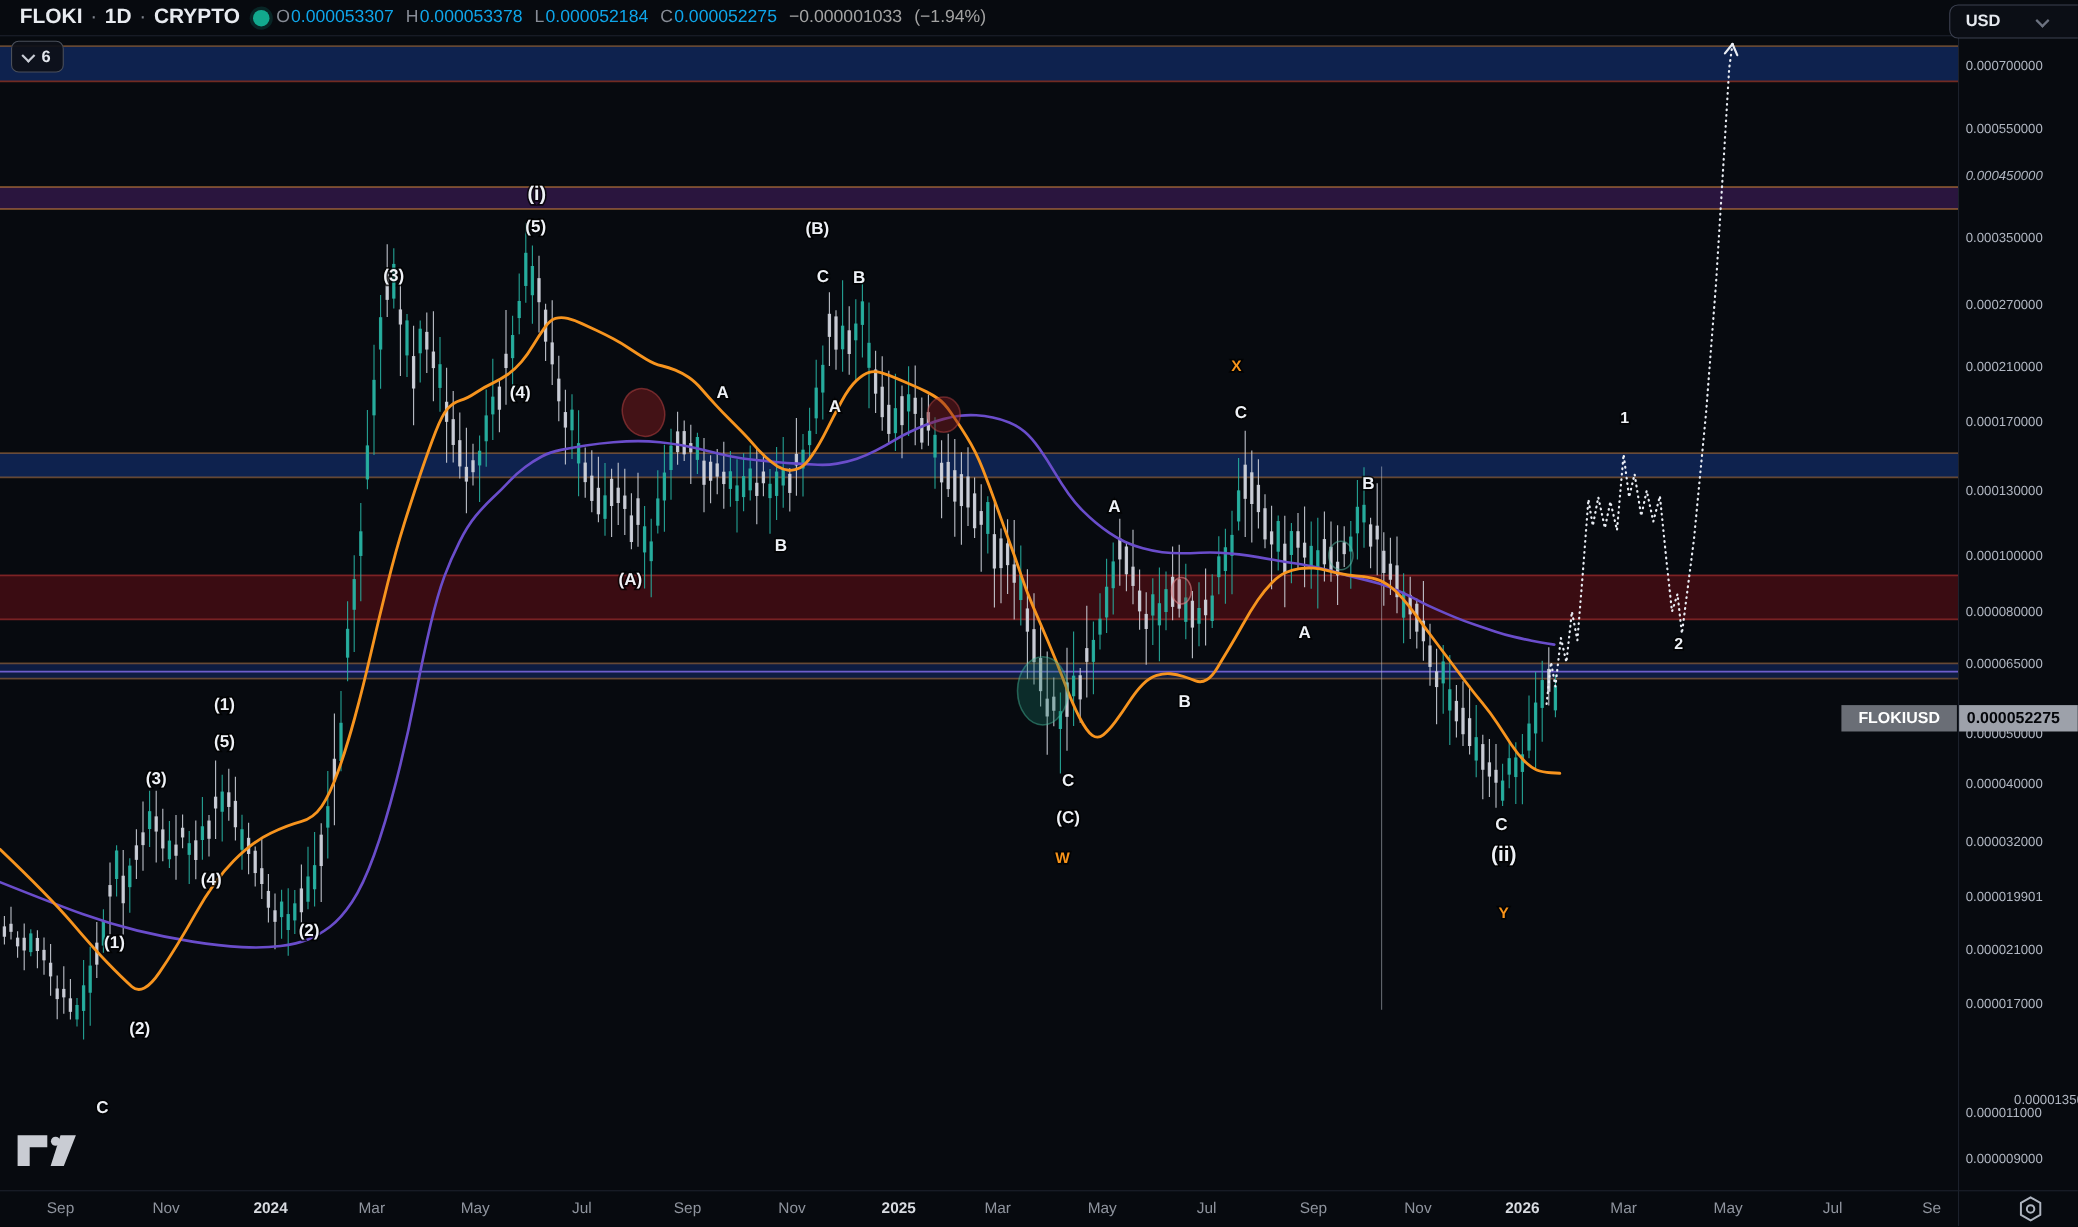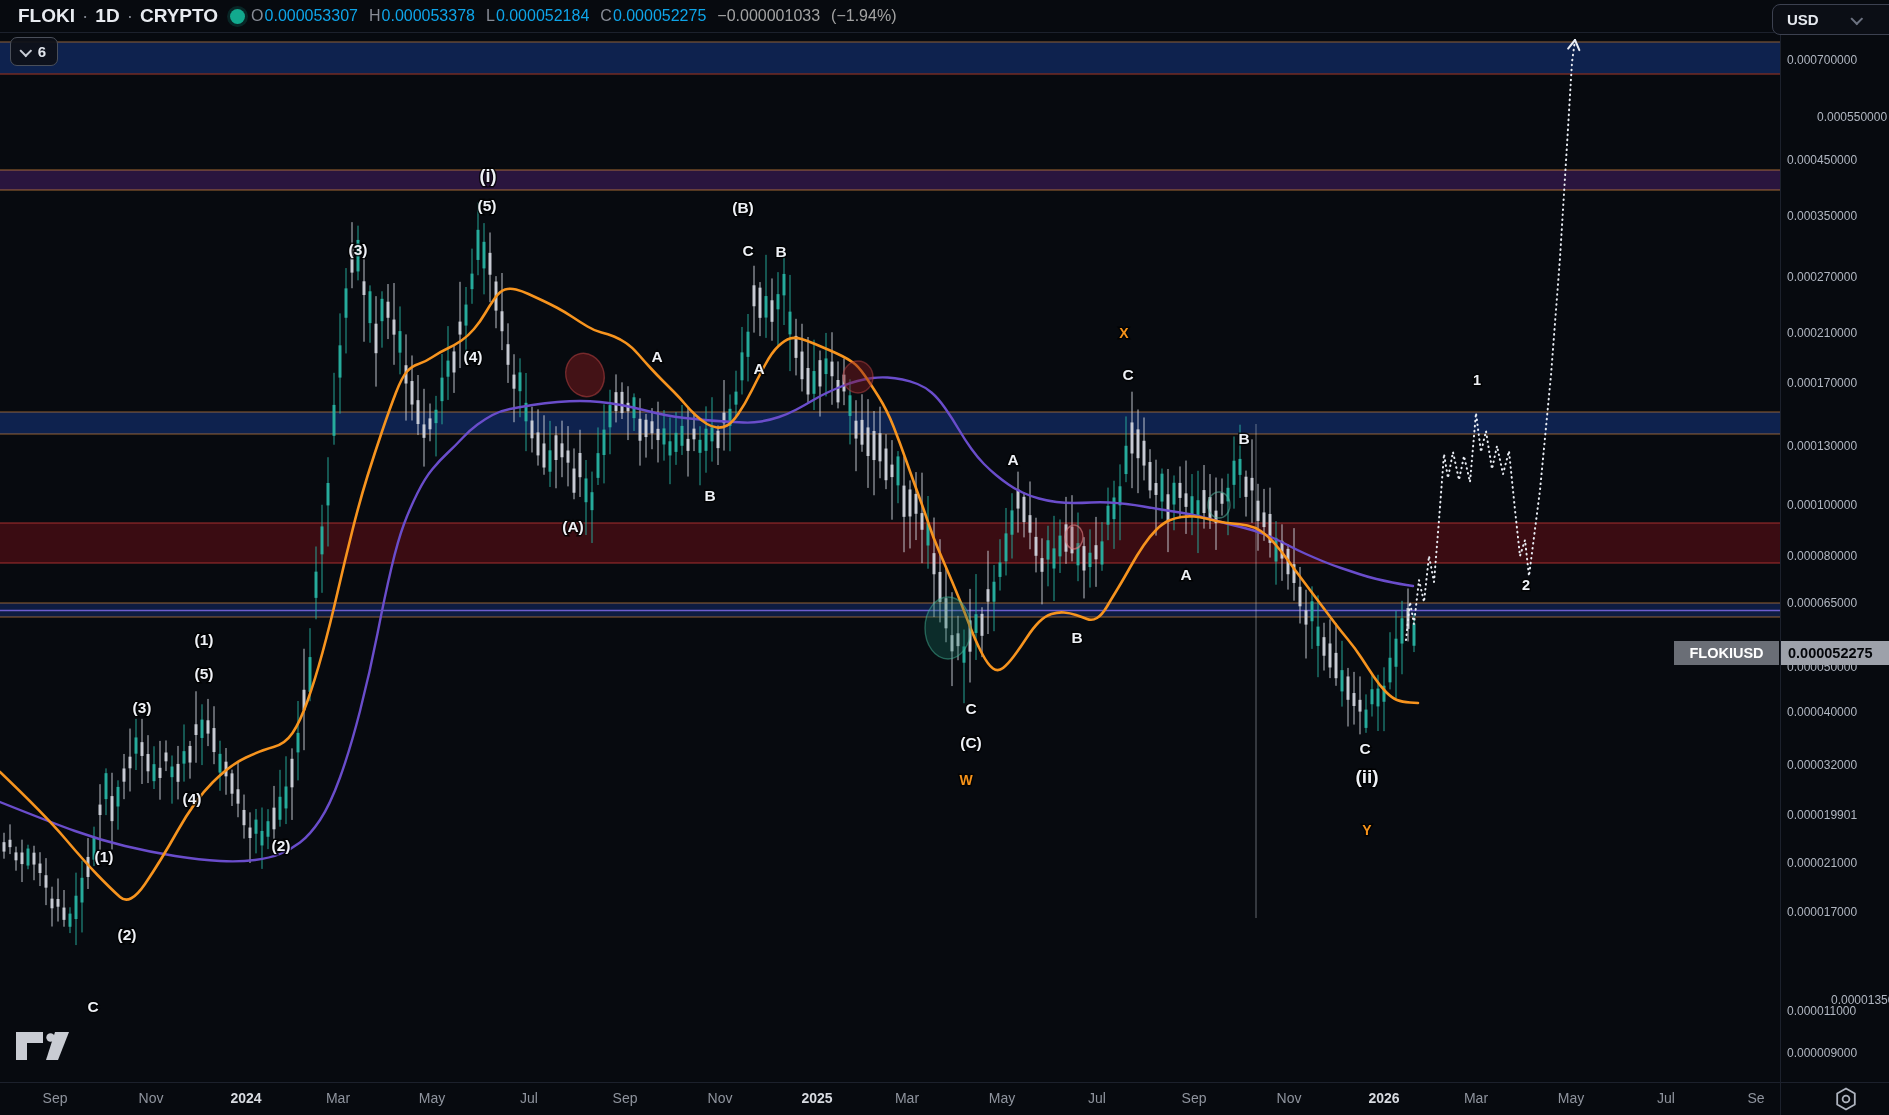--- a/index.html
+++ b/index.html
@@ -626,22 +626,22 @@
   </div>
 
   <div id="btn-usd">
     <span>USD</span>
     <span class="chev"></span>
   </div>
 
   <div class="vsep" style="left:1780px"></div>
   <div id="price-scale">
       <div class="ptick" style="top: 28px;">0.000700000</div>
-      <div class="ptick" style="top: 85px; margin-left: 30px;">0.000550000</div>
-      <div class="ptick" style="top: 128px;">0.000450000</div>
+      <div class="ptick" style="top: 85px;">0.000550000</div>
+      <div class="ptick" style="top: 128px; font-style: italic;">0.000450000</div>
       <div class="ptick" style="top: 184px;">0.000350000</div>
       <div class="ptick" style="top: 245px;">0.000270000</div>
       <div class="ptick" style="top: 301px;">0.000210000</div>
       <div class="ptick" style="top: 351px;">0.000170000</div>
       <div class="ptick" style="top: 414px;">0.000130000</div>
       <div class="ptick" style="top: 473px;">0.000100000</div>
       <div class="ptick" style="top: 524px;">0.000080000</div>
       <div class="ptick" style="top: 571px;">0.000065000</div>
       <div class="ptick" style="top: 680px;">0.000040000</div>
       <div class="ptick" style="top: 733px;">0.000032000</div>

